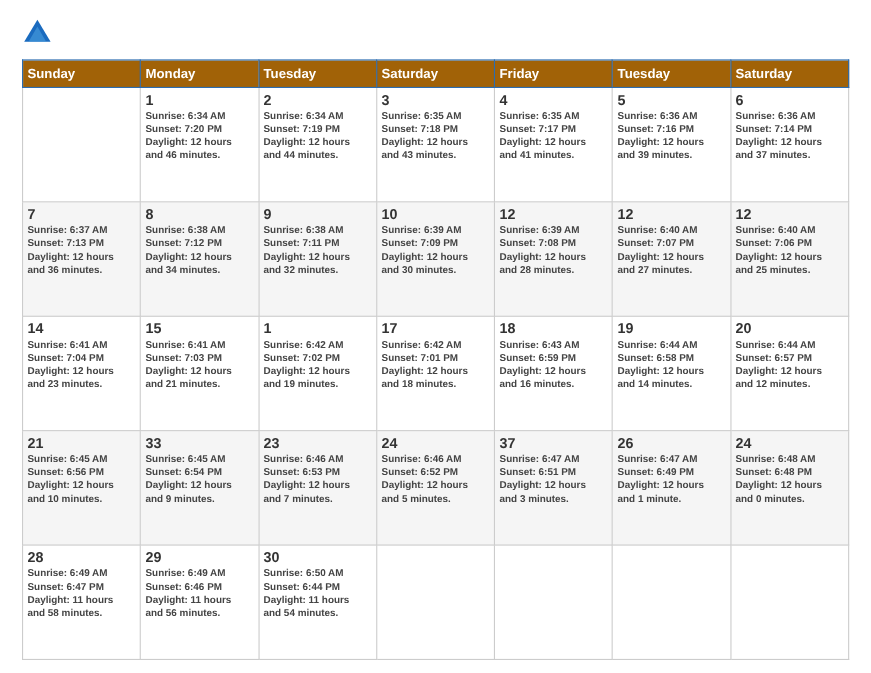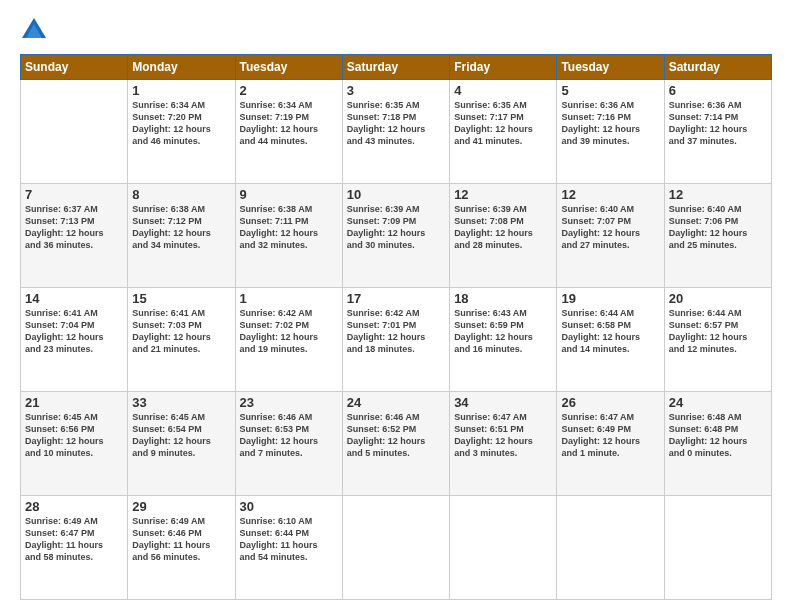--- a/index.html
+++ b/index.html
@@ -310,21 +310,21 @@
 and 7 minutes.</div>
           </td>
           <td>
             <span class="day-number">24</span>
             <div class="day-info" style="white-space: pre-line;">Sunrise: 6:46 AM
 Sunset: 6:52 PM
 Daylight: 12 hours
 and 5 minutes.</div>
           </td>
           <td>
-            <span class="day-number">34</span>
+            <span class="day-number">37</span>
             <div class="day-info" style="white-space: pre-line;">Sunrise: 6:47 AM
 Sunset: 6:51 PM
 Daylight: 12 hours
 and 3 minutes.</div>
           </td>
           <td>
             <span class="day-number">26</span>
             <div class="day-info" style="white-space: pre-line;">Sunrise: 6:47 AM
 Sunset: 6:49 PM
 Daylight: 12 hours
@@ -348,21 +348,21 @@
           </td>
           <td>
             <span class="day-number">29</span>
             <div class="day-info" style="white-space: pre-line;">Sunrise: 6:49 AM
 Sunset: 6:46 PM
 Daylight: 11 hours
 and 56 minutes.</div>
           </td>
           <td>
             <span class="day-number">30</span>
-            <div class="day-info" style="white-space: pre-line;">Sunrise: 6:10 AM
+            <div class="day-info" style="white-space: pre-line;">Sunrise: 6:50 AM
 Sunset: 6:44 PM
 Daylight: 11 hours
 and 54 minutes.</div>
           </td>
           <td class="empty-cell"></td>
           <td class="empty-cell"></td>
           <td class="empty-cell"></td>
           <td class="empty-cell"></td>
         </tr>
       </tbody>

